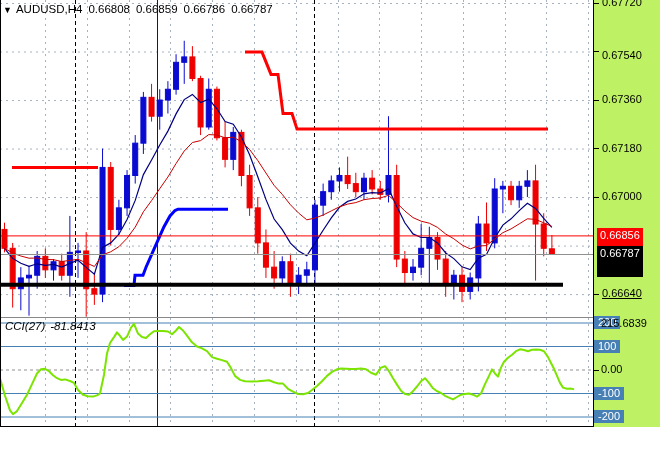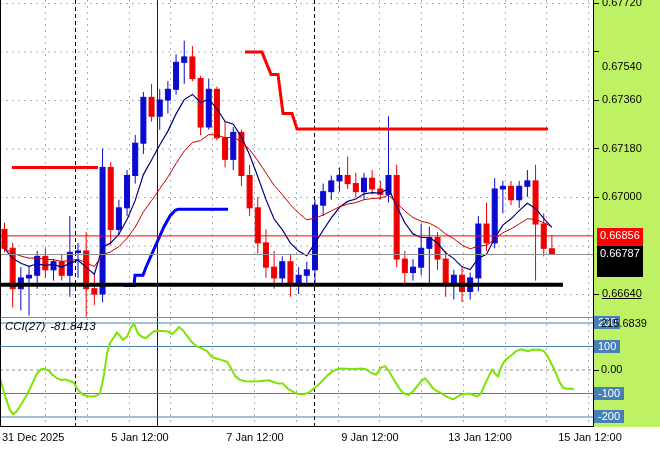--- a/index.html
+++ b/index.html
@@ -224,51 +224,46 @@
       <line x1="0" y1="99" x2="594" y2="99" stroke="#4680B4"></line>
       <line x1="0" y1="52" x2="594" y2="52" stroke="#909090" stroke-dasharray="3 3"></line>
       <polyline points="0,60.2 5,77.8 10,92.4 13,96.2 17,93.1 22,84.9 27,76.7 32,66.1 37,55.5 41,51.3 45,50.8 49,53.2 53,57.2 57,60.2 61,61.9 65,61.4 70,63.0 74,64.9 78,72.0 83,76.7 88,78.3 93,78.6 97,77.4 100,75.5 104,56.7 107,35.5 110,25.0 114,19.1 117,14.4 120,17.9 123,21.9 127,18.6 131,9.7 134,5.9 138,15.6 142,19.1 146,20.0 150,16.3 154,13.2 158,13.0 163,13.0 168,13.5 172,16.3 176,12.5 179,9.0 183,12.5 187,17.7 192,24.3 197,28.5 202,30.4 207,33.2 212,39.1 217,40.7 222,42.1 227,43.8 231,50.1 235,57.9 240,61.9 245,63.3 252,63.5 258,63.3 264,62.8 269,62.3 274,64.2 278,65.4 283,65.6 288,70.8 293,73.6 298,76.0 303,76.2 308,75.0 312,72.0 317,68.0 322,63.3 327,57.9 332,53.9 337,51.3 341,50.6 346,50.8 351,51.1 356,51.1 361,50.4 366,51.3 371,54.8 376,56.7 381,49.6 385,48.2 389,53.2 393,60.2 397,66.6 401,72.7 405,76.0 409,76.7 413,73.2 417,68.5 421,63.3 425,60.2 429,64.9 433,70.3 437,73.2 441,75.0 445,77.8 449,79.7 453,81.4 457,79.0 461,76.7 465,76.0 469,75.5 473,76.7 477,78.6 481,75.5 485,66.1 489,57.9 492,51.3 495,55.5 498,58.6 501,49.6 504,43.8 508,39.8 512,36.7 516,33.2 520,31.3 524,32.0 528,33.2 532,31.8 536,31.6 540,31.8 544,33.2 548,39.1 551,45.0 554,50.8 557,57.9 560,64.9 563,69.6 567,70.8 571,70.6 574,71.3" fill="none" stroke="#7BE400" stroke-width="2" stroke-linejoin="round"></polyline>
     </svg>
 
   <div id="sep"></div>
   <div class="frame" style="left:0;top:0;width:1px;height:427px;"></div>
   <div class="frame" style="left:593px;top:0;width:1px;height:427px;"></div>
   <div class="frame" style="left:0;top:426px;width:660px;height:1px;"></div>
 
+  <div id="header">
+    <span class="tri">▼</span><span>AUDUSD,H4</span><span>0.66808</span><span>0.66859</span><span>0.66786</span><span>0.66787</span>
+  </div>
 
   <div id="ccilabel">
     <span>CCI(27)</span><span>-81.8413</span>
   </div>
 
   <div id="paxis">
       <div class="ptick" style="top: 2.5px;"></div>
       <div class="plabel" style="top: -4px;">0.67720</div>
       <div class="ptick" style="top: 51.0175px;"></div>
-      <div class="plabel" style="top: 60px;">0.67540</div>
+      <div class="plabel" style="top: 49px;">0.67540</div>
       <div class="ptick" style="top: 99.535px;"></div>
       <div class="plabel" style="top: 93.035px;">0.67360</div>
       <div class="ptick" style="top: 148.053px;"></div>
       <div class="plabel" style="top: 141.553px;">0.67180</div>
       <div class="ptick" style="top: 196.57px;"></div>
       <div class="plabel" style="top: 190.07px;">0.67000</div>
       <div class="ptick" style="top: 293.605px;"></div>
       <div class="plabel" style="top: 287.105px; text-decoration: underline;">0.66640</div>
       <div class="ghost" style="top: 238.588px;">0.66820</div>
       <div class="badge" style="top: 227.884px; background: rgb(255, 0, 0);">0.66856</div>
       <div class="badge" style="top: 246.482px; background: rgb(0, 0, 0);">0.66787</div>
       <div class="lvlbadge" style="top: 316px; background: rgb(70, 128, 180);">200</div>
       <div class="lvlbadge" style="top: 339.5px; background: rgb(70, 128, 180);">100</div>
       <div class="lvlbadge" style="top: 386.5px; background: rgb(70, 128, 180);">-100</div>
       <div class="lvlbadge" style="top: 410px; background: rgb(70, 128, 180);">-200</div>
       <div class="scaletxt" style="top: 317px;">215.6839</div>
       <div class="scaletxt" style="top: 425px; margin-top: 43px;">-245.9091</div>
       <div class="scaletxt" style="top: 363px;">0.00</div>
       <div class="ptick" style="top: 370px;"></div>
     </div>
-  <div id="taxis">
-      <div class="tlabel" style="left: 2px;">31 Dec 2025</div>
-      <div class="tlabel" style="left: 140px; transform: translateX(-50%);">5 Jan 12:00</div>
-      <div class="tlabel" style="left: 255px; transform: translateX(-50%);">7 Jan 12:00</div>
-      <div class="tlabel" style="left: 370px; transform: translateX(-50%);">9 Jan 12:00</div>
-      <div class="tlabel" style="left: 480px; transform: translateX(-50%);">13 Jan 12:00</div>
-      <div class="tlabel" style="left: 590px; transform: translateX(-50%);">15 Jan 12:00</div>
-    </div>
 </div>
 
 </body></html>

